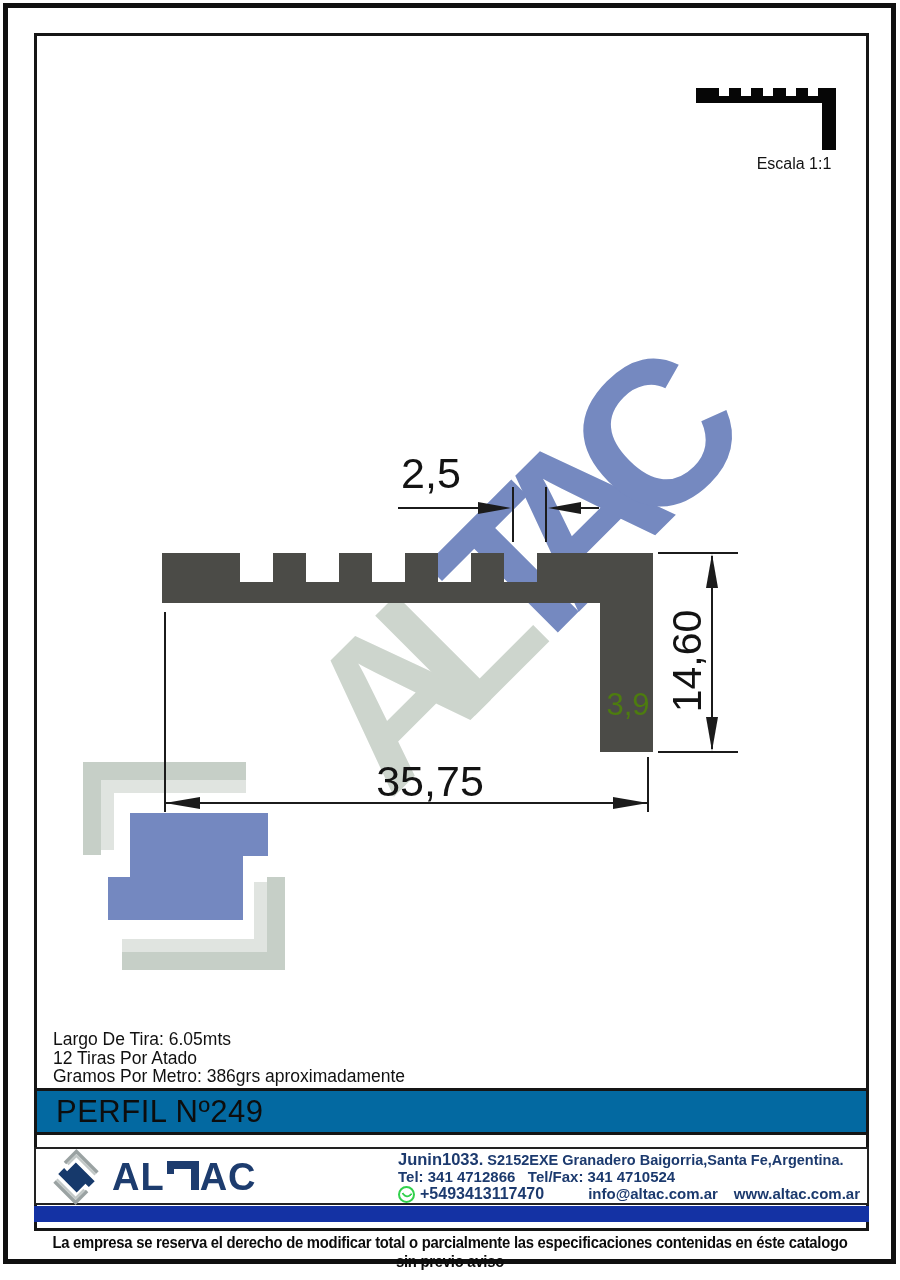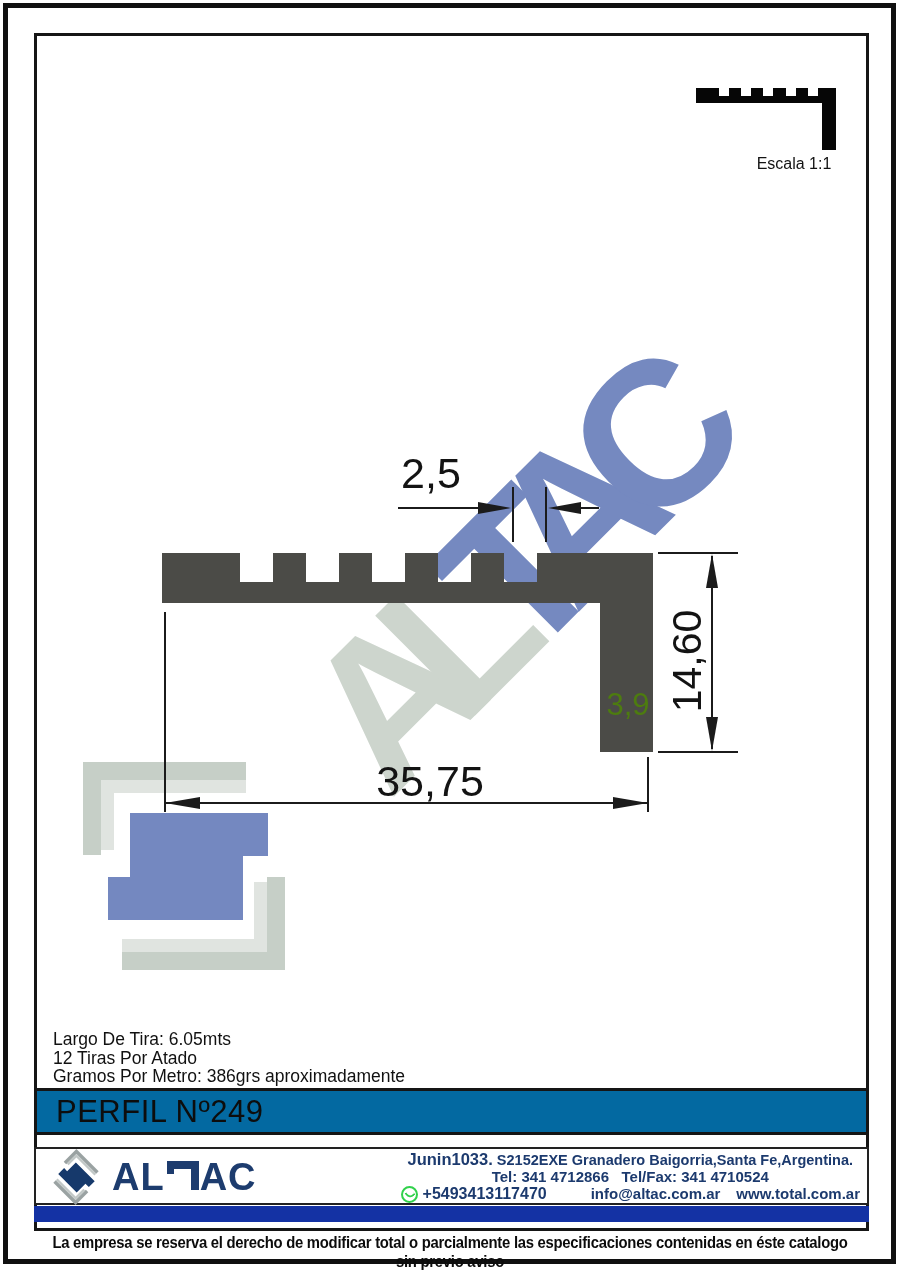--- a/index.html
+++ b/index.html
@@ -30,21 +30,21 @@
   .title-box .title{font-size:31px;color:#0d0d0d;margin-left:19px;letter-spacing:0.5px;}
 
   .footer-box{position:absolute;left:34px;top:1147px;width:831px;height:54px;border:2px solid #222;
               background:#fff;z-index:4;}
   .footer-logo{position:absolute;left:12px;top:0px;width:56px;height:56px;}
   .brand{position:absolute;left:76px;top:7px;font-size:38px;font-weight:bold;color:#1d3c6e;
          letter-spacing:1px;display:flex;align-items:flex-start;}
   .brand .logo-t{display:inline-block;width:24px;height:21px;border-top:8px solid #1d3c6e;
                  border-right:8px solid #1d3c6e;position:relative;top:5px;margin:0 1px 0 2px;}
   .brand .logo-t::before{content:"";position:absolute;left:0;top:-8px;width:7px;height:13px;background:#1d3c6e;}
-  .contacts{position:absolute;right:7px;top:2px;text-align:center;color:#1c3a6e;font-weight:bold;}
+  .contacts{position:absolute;right:7px;top:2px;text-align:left;color:#1c3a6e;font-weight:bold;}
   .c-line1{font-size:14.5px;line-height:17px;}
   .c-line1 .big{font-size:16.5px;}
   .c-line2{font-size:15px;line-height:16px;white-space:pre;}
   .c-line3{font-size:15px;line-height:18px;display:flex;justify-content:flex-end;align-items:center;}
   .c-line3 .wa-num{font-size:16px;}
   .c-line3 .email{margin-left:44px;}
   .c-line3 .web{margin-left:16px;}
   .wa-icon{display:inline-block;width:13px;height:13px;border:2.5px solid #31d14c;border-radius:50%;
            position:relative;margin-right:5px;background:#fff;}
   .wa-icon::before{content:"";position:absolute;left:3px;top:2px;width:6px;height:6px;
@@ -132,21 +132,21 @@
         <span class="logo-t"></span>
         <span>AC</span>
       </div>
     <div class="contacts">
       <div class="c-line1"><span class="big">Junin1033.</span><span> S2152EXE Granadero Baigorria,Santa Fe,Argentina.</span></div>
       <div class="c-line2">Tel: 341 4712866   Tel/Fax: 341 4710524</div>
       <div class="c-line3">
         <span class="wa-icon"></span>
         <span class="wa-num">+5493413117470</span>
         <span class="email">info@altac.com.ar</span>
-        <span class="web">www.total.com.ar</span>
+        <span class="web">www.altac.com.ar</span>
       </div>
     </div>
   </div>
 
   <div class="blue-bar"></div>
 
   <div class="disclaimer">La empresa se reserva el derecho de modificar total o parcialmente las especificaciones contenidas en éste catalogo sin previo aviso</div>
 
 </div>
 

